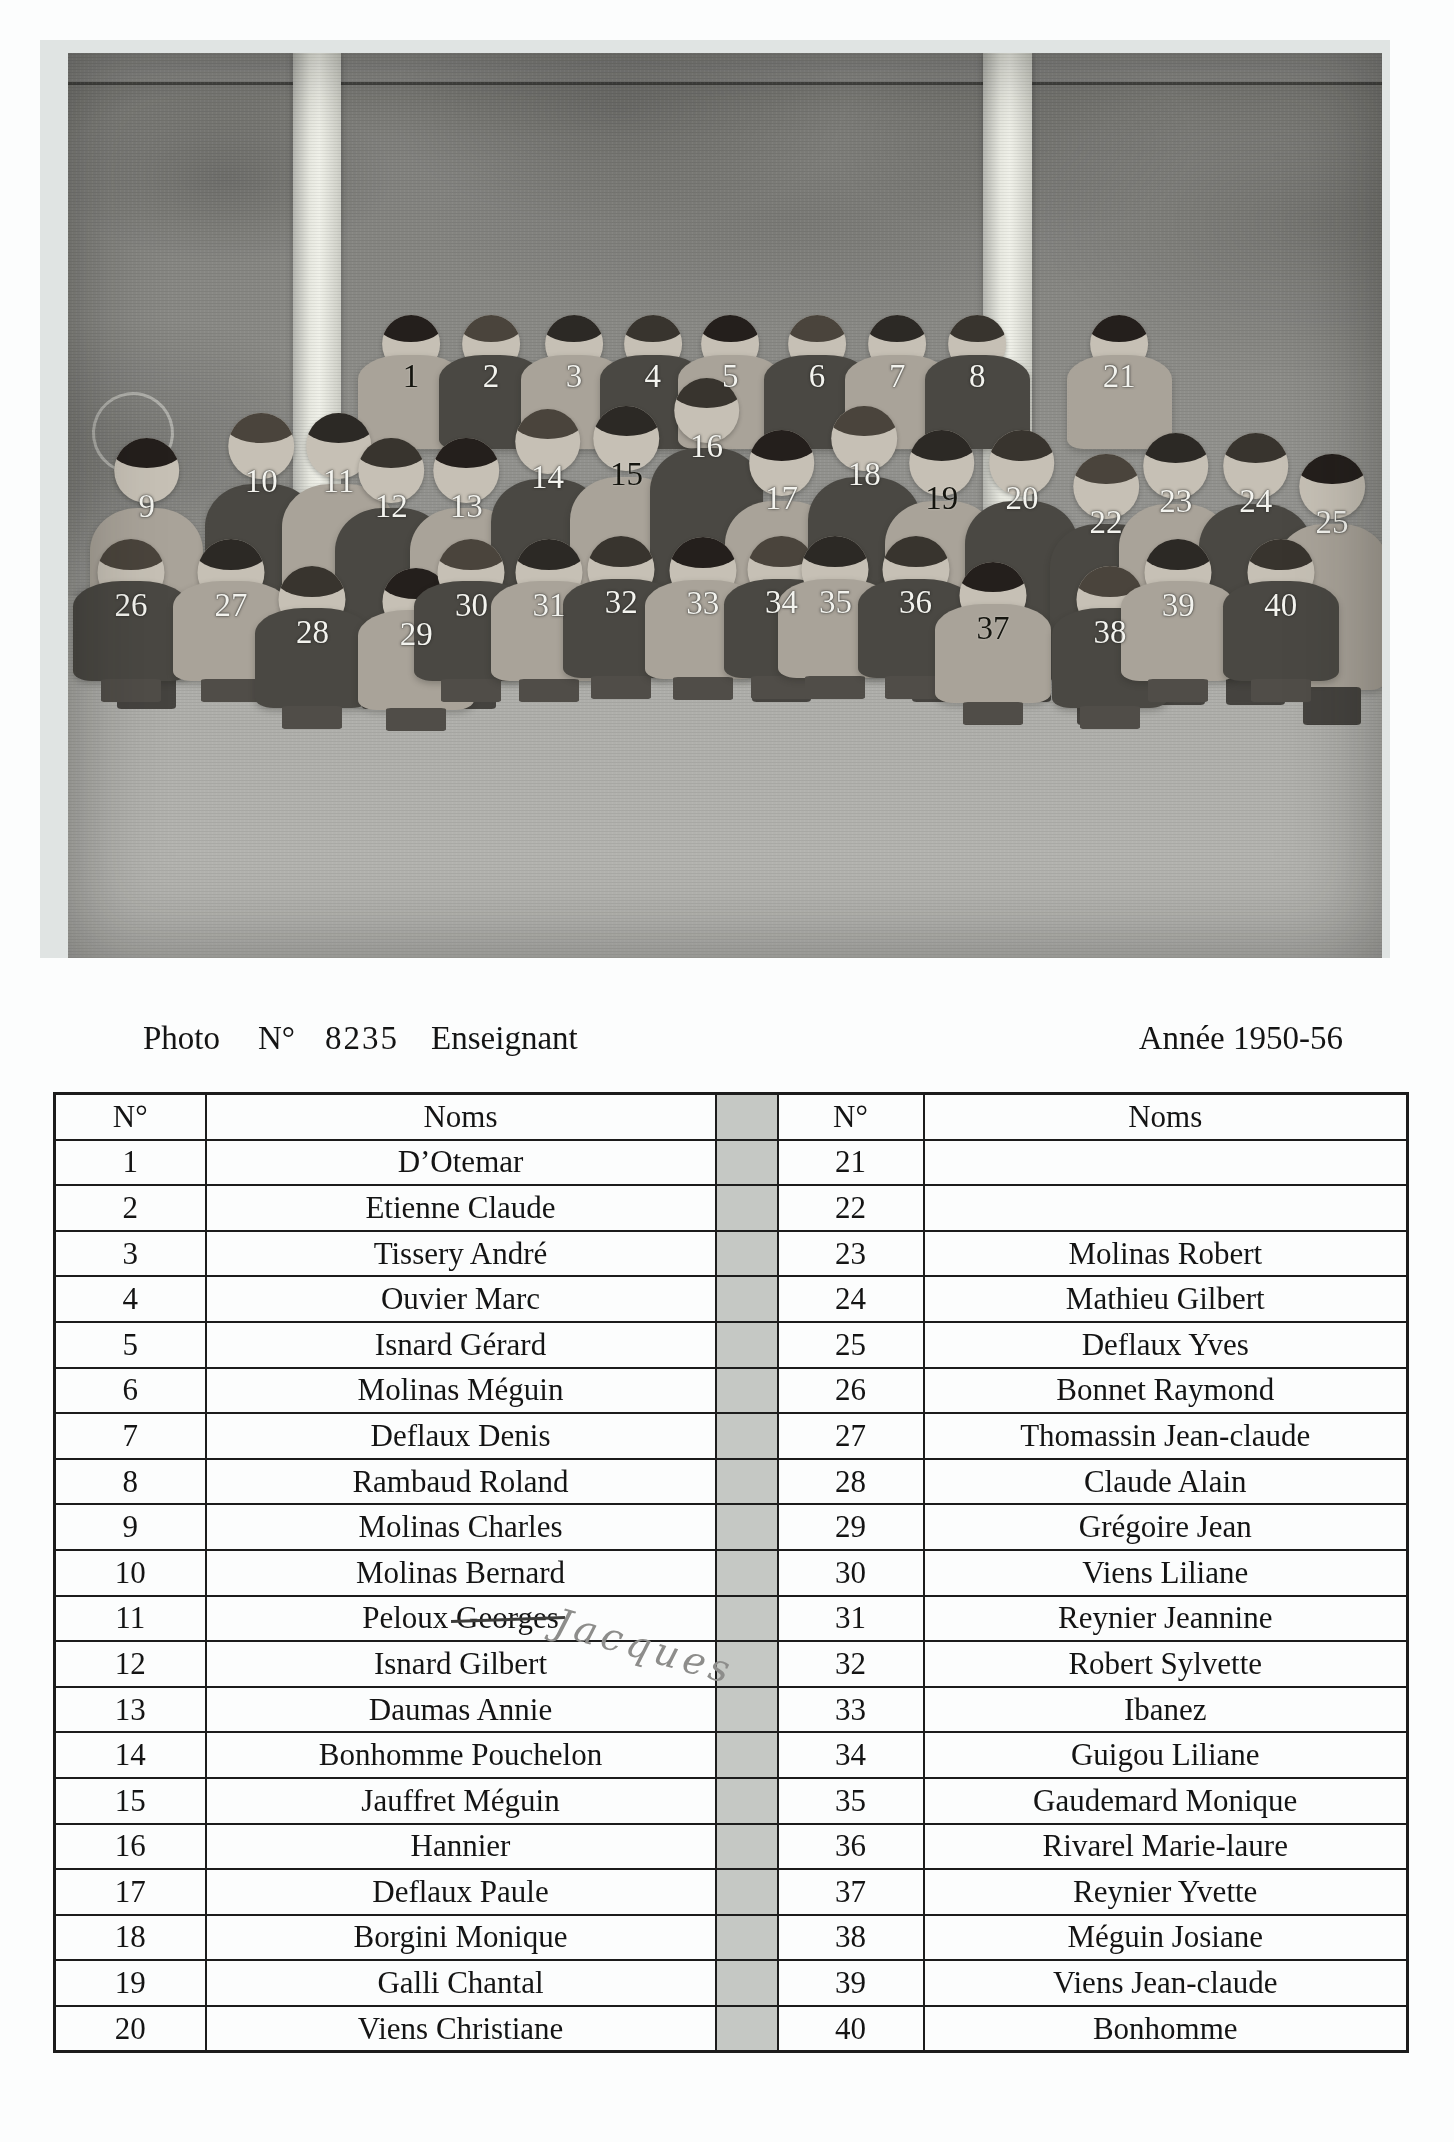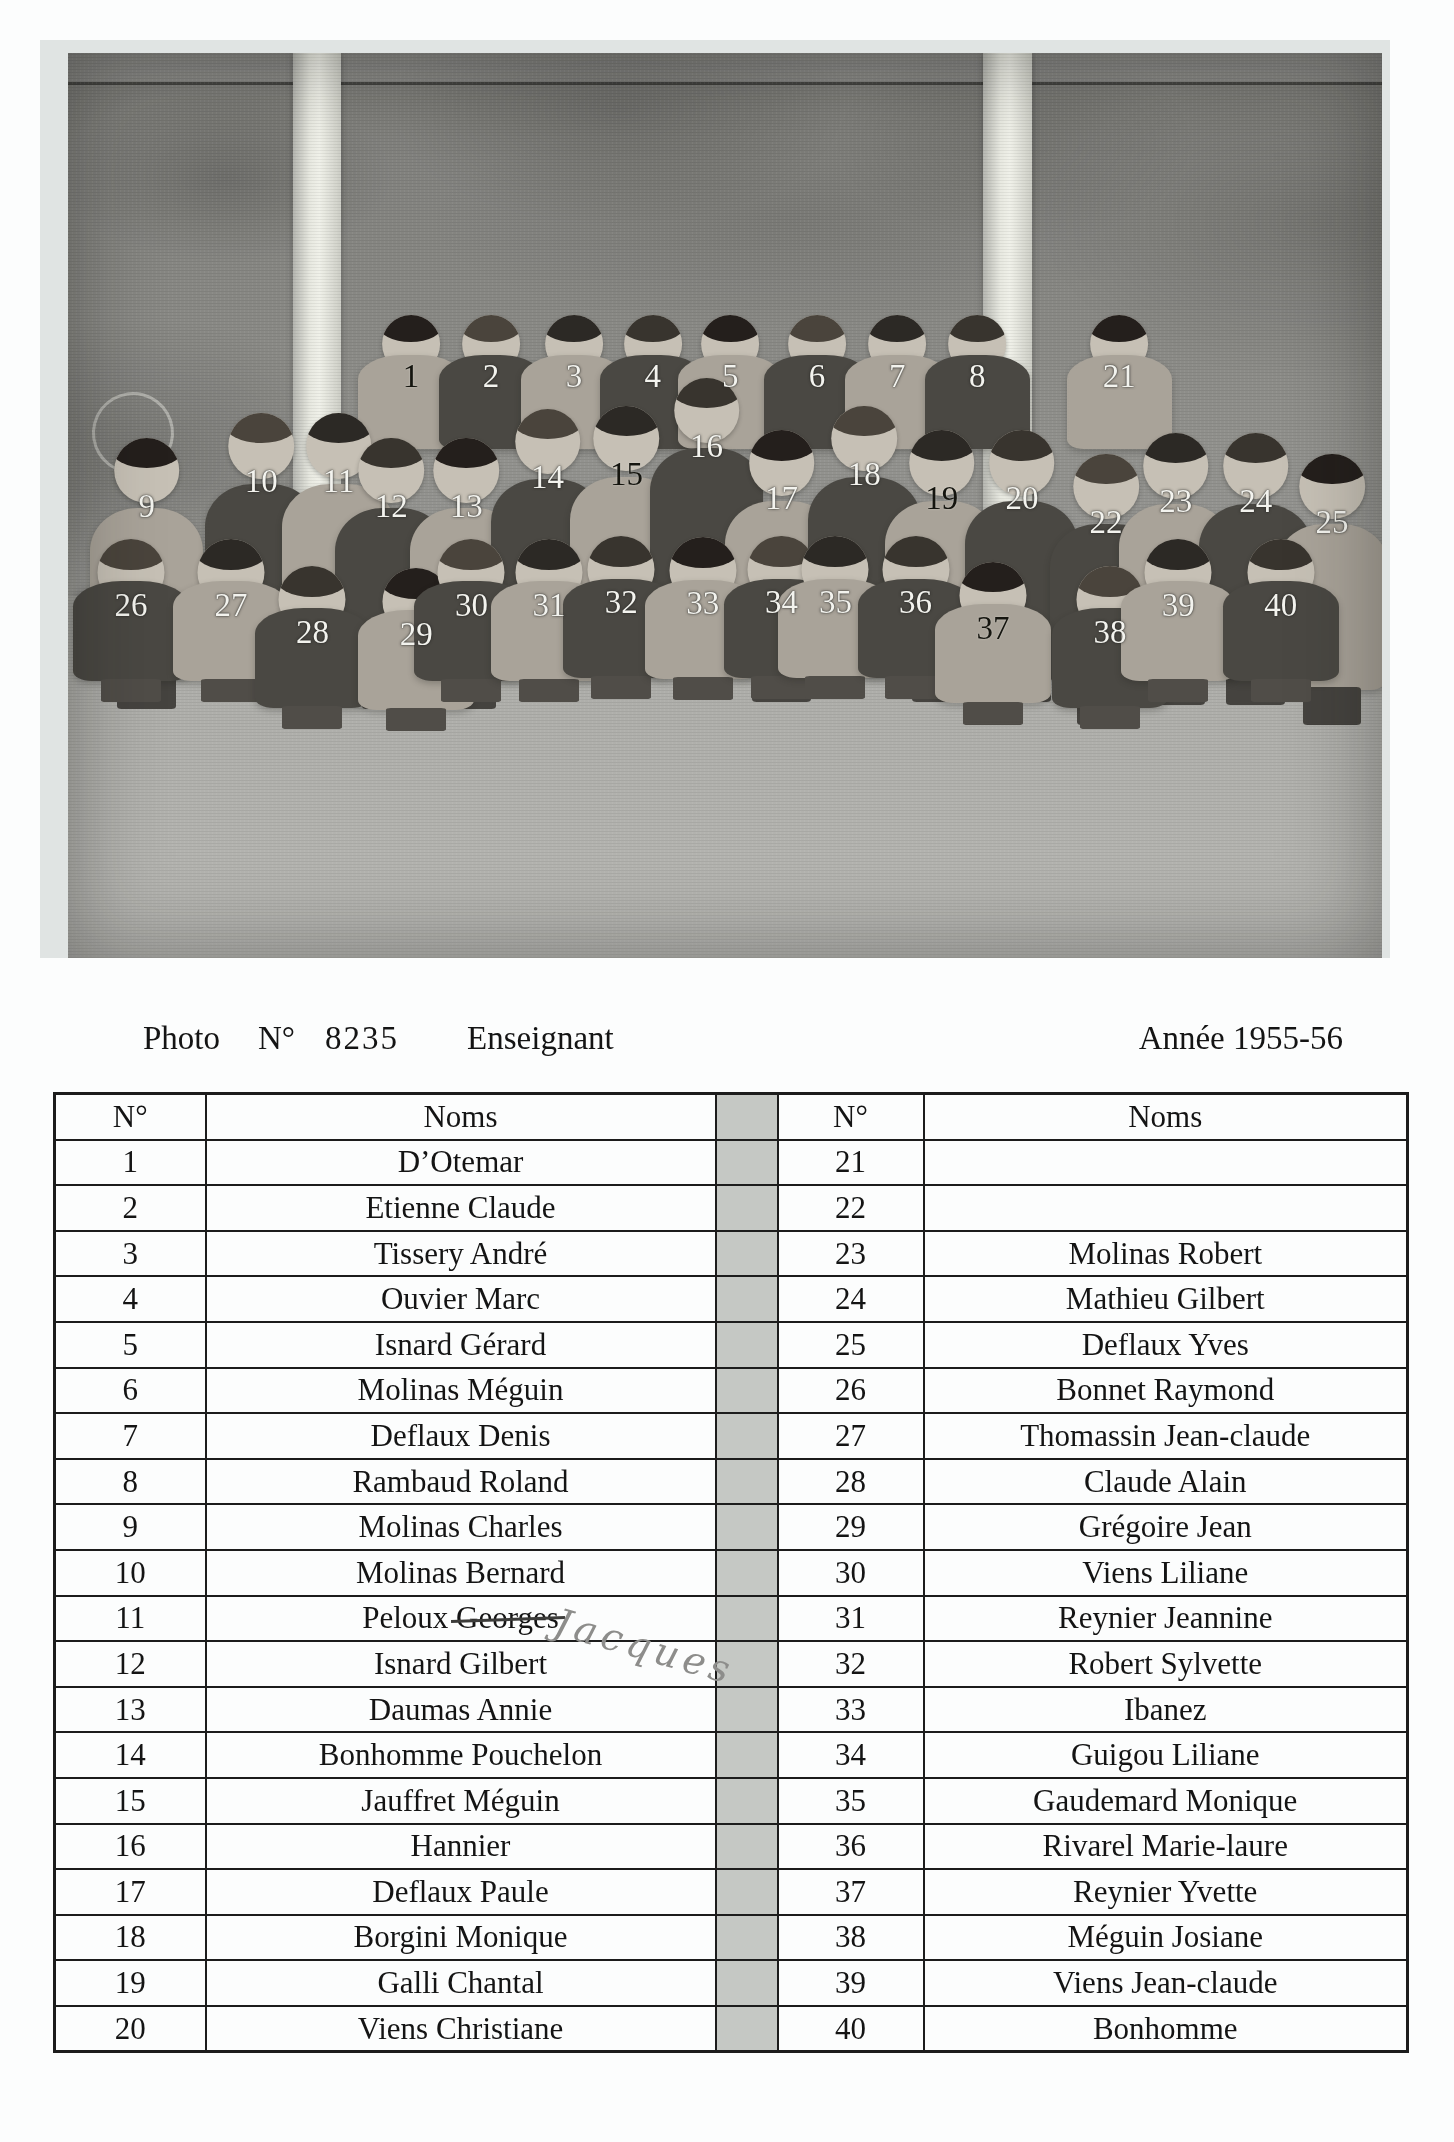--- a/index.html
+++ b/index.html
@@ -45,21 +45,21 @@
   .photo-num{position:absolute;transform:translate(-50%,-50%);z-index:6;
     font-size:33px;color:#f3f3ee;line-height:1;
     text-shadow:0 0 3px rgba(35,35,33,.85),0 0 1px rgba(35,35,33,.9);}
   .photo-num.dark{color:#15150f;text-shadow:0 0 2px rgba(242,242,236,.55);}
 
   
   .caption{position:absolute;top:1020px;left:0;width:100%;height:48px;font-size:33px;}
   .caption-left{position:absolute;left:143px;top:0;white-space:nowrap;}
   .caption-left .g1{margin-left:38px;}
   .caption-left .g2{margin-left:30px;letter-spacing:2px;}
-  .caption-left .g3{margin-left:68px;}
+  .caption-left .g3{margin-left:32px;}
   .caption-right{position:absolute;right:111px;top:0;white-space:nowrap;}
 
   
   table.names{position:absolute;left:53px;top:1092px;width:1353px;
     border-collapse:collapse;table-layout:fixed;font-size:31px;}
   table.names td{border:2px solid #1c1c1c;text-align:center;vertical-align:middle;
     height:43.6px;padding:0;overflow:hidden;white-space:nowrap;}
   table.names{border:3px solid #1c1c1c;}
   td.sp{background:#c5c8c4;}
   .struck{position:relative;display:inline-block;}
@@ -400,21 +400,21 @@
         </div>
       <div class="grain"></div>
       <div class="vignette"></div>
     </div>
   </div>
 
   <div class="caption">
     <div class="caption-left">
       <span>Photo</span><span class="g1">N°</span><span class="g2">8235</span><span class="g3">Enseignant</span>
     </div>
-    <div class="caption-right">Année 1955-56</div>
+    <div class="caption-right">Année 1950-56</div>
   </div>
 
   <table class="names">
     <colgroup>
       <col style="width:151px">
         <col style="width:510px">
         <col style="width:62px">
       <col style="width:146px">
         <col style="width:484px">
     </colgroup>

